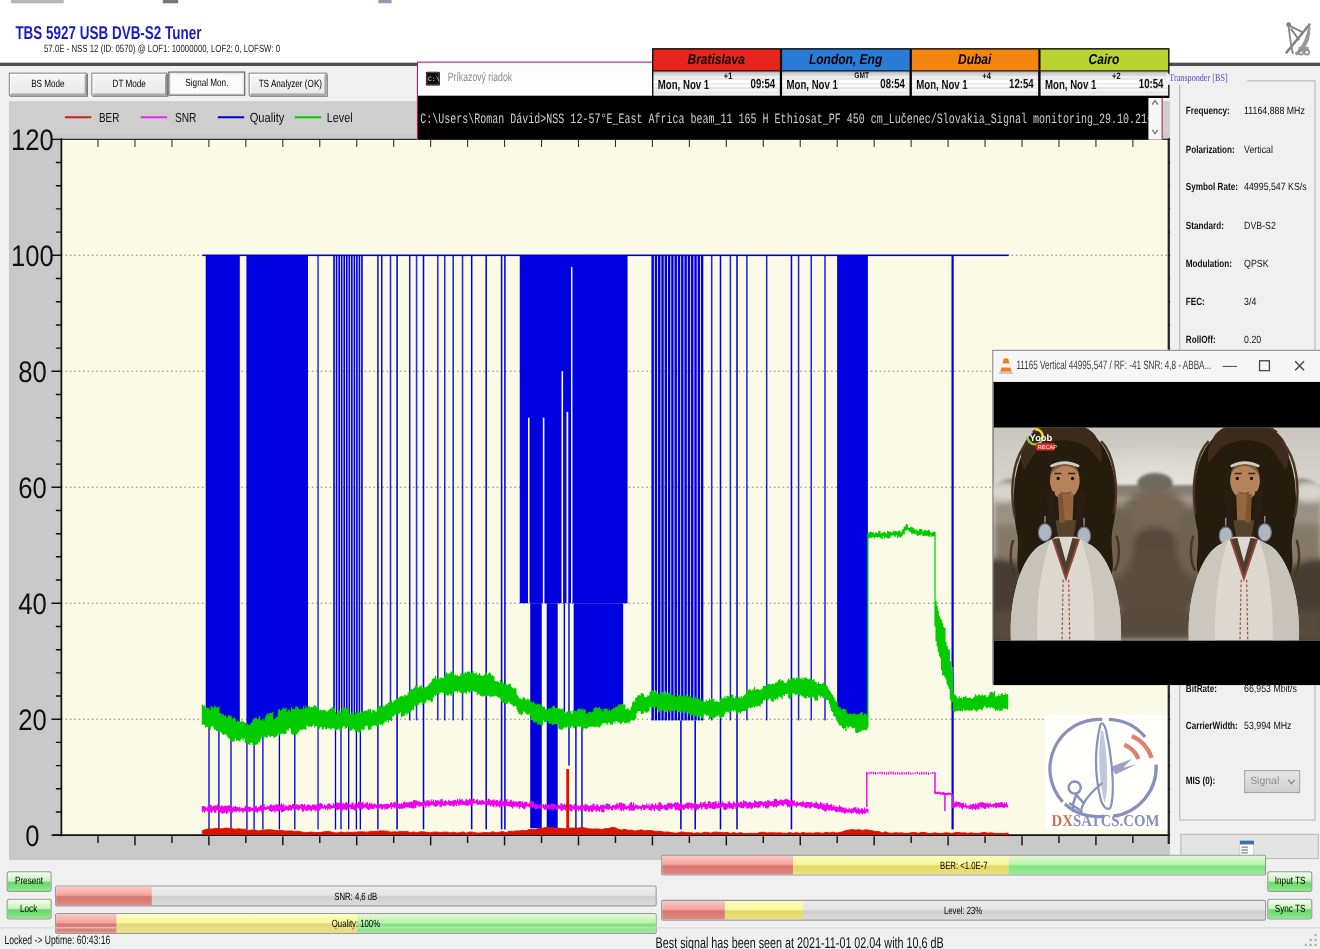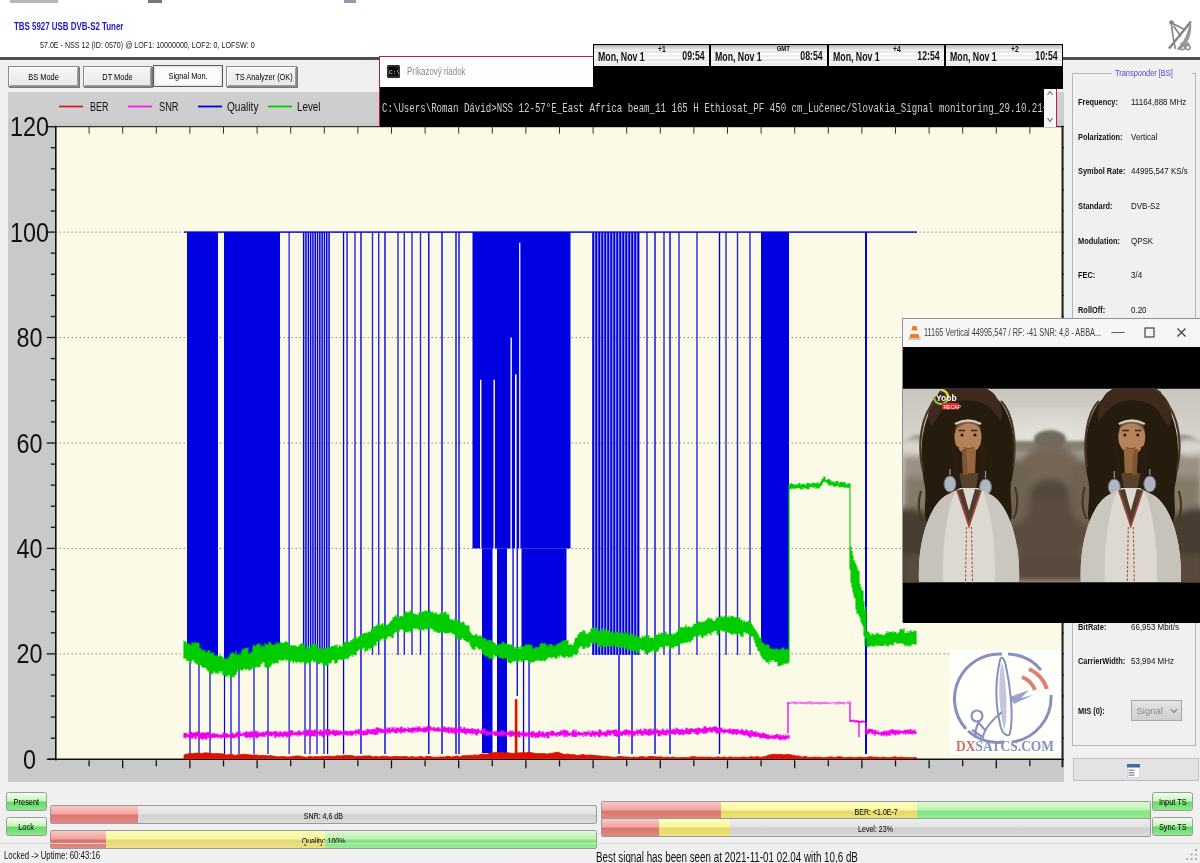--- a/index.html
+++ b/index.html
@@ -34,21 +34,21 @@
 .sr { background:linear-gradient(#f9c9c4 0%,#f4a49c 45%,#d9756e 55%,#e08983 100%); }
 .sy { background:linear-gradient(#fcfcc0 0%,#f8f89e 45%,#e3d96a 55%,#eee27c 100%); }
 .sg { background:linear-gradient(#dff8d4 0%,#c0f2b0 45%,#7fe47f 55%,#98ec98 100%); }
 .bartext { position:absolute; width:100%; text-align:center; font-size:9.5px; line-height:19px; color:#000; }
 </style></head>
 <body>
 <div class="abs" style="left:0;top:0;width:1200px;height:57px;background:#fff;"></div>
 <div class="abs" style="left:10px;top:0;width:48px;height:3px;background:#b8b8b8;"></div>
 <div class="abs" style="left:148px;top:0;width:14px;height:3px;background:#777;"></div>
 <div class="abs" style="left:344px;top:0;width:12px;height:3px;background:#99a;"></div>
-<div class="abs" style="left:14px;top:20px;font-size:11px;font-weight:bold;color:#1b1bc4;"><span class="t" style="transform:scaleX(0.72);">TBS 5927 USB DVB-S2 Tuner</span></div>
+<div class="abs" style="left:14px;top:20px;font-size:17px;font-weight:bold;color:#1b1bc4;"><span class="t" style="transform:scaleX(0.72);">TBS 5927 USB DVB-S2 Tuner</span></div>
 <div class="abs" style="left:40px;top:38.5px;font-size:9.5px;color:#1a1a1a;"><span class="t" style="transform:scaleX(0.75);">57.0E - NSS 12 (ID: 0570) @ LOF1: 10000000, LOF2: 0, LOFSW: 0</span></div>
 <svg class="abs" style="left:1167px;top:17px;" width="26" height="34" viewBox="0 0 26 34">
 <path d="M2 31.5 L 24 4.5" stroke="#7e7e7e" stroke-width="2.2"></path>
 <path d="M24 5 C 25.5 17 21 28 11.5 33.5 L 10 31.5 C 17 26 21 16 22.8 4.5 Z" fill="#989898"></path>
 <circle cx="4.5" cy="5.5" r="2.2" fill="#808080"></circle>
 <path d="M5.5 6.5 L 17.5 12.5 M6.5 9 L 14 19.5" stroke="#848484" stroke-width="1.7" fill="none"></path>
 <path d="M4.5 7.5 C 5.5 16 6.5 25 8.5 32" stroke="#8a8a8a" stroke-width="1.7" fill="none"></path>
 <rect x="13.5" y="25.5" width="9" height="3.5" fill="#9a9a9a"></rect>
 <circle cx="15.5" cy="30.5" r="2.2" fill="none" stroke="#909090" stroke-width="1.5"></circle>
 <circle cx="21" cy="30.5" r="2.2" fill="none" stroke="#909090" stroke-width="1.5"></circle>
@@ -342,20 +342,26 @@
   <div class="abs" style="right:0;top:0;width:12px;height:40.5px;background:#f6f6f6;color:#666;">
     <svg width="12" height="40">
           <path d="M3.5 8 L6 4.5 L8.5 8" stroke="#777" fill="none" stroke-width="1.2"></path>
           <path d="M3.5 31 L6 34.5 L8.5 31" stroke="#777" fill="none" stroke-width="1.2"></path>
         </svg>
   </div>
  </div>
 </div>
 
 <div class="abs" style="left:592.5px;top:43.5px;width:470px;height:45px;background:#000;border:1.5px solid #000;">
+ <div style="display:flex;height:20.5px;">
+  <div class="ch" style="background:#e8251d;"><span class="tc" style="transform:scaleX(0.84);">Bratislava</span></div>
+  <div class="ch" style="background:#2b7cd6;"><span class="tc" style="transform:scaleX(0.84);">London, Eng</span></div>
+  <div class="ch" style="background:#f58511;"><span class="tc" style="transform:scaleX(0.84);">Dubai</span></div>
+  <div class="ch" style="background:#b9d333;"><span class="tc" style="transform:scaleX(0.84);">Cairo</span></div>
+ </div>
  <div style="display:flex;height:21.5px;">
   <div class="ct">
         <span class="cd">Mon, Nov 1</span>
         <span class="cz">+1</span>
         <span class="ck">09:54</span>
       </div>
   <div class="ct">
         <span class="cd">Mon, Nov 1</span>
         <span class="cz" style="font-size:7.5px;">GMT</span>
         <span class="ck">08:54</span>
@@ -368,21 +374,21 @@
   <div class="ct">
         <span class="cd">Mon, Nov 1</span>
         <span class="cz">+2</span>
         <span class="ck">10:54</span>
       </div>
  </div>
 </div>
 
 <div class="abs" style="left:1064px;top:59.5px;width:136px;height:722px;background:#f0f0f0;"></div>
 <div class="abs" style="left:1071.5px;top:73px;width:124px;height:673px;border:1px solid #b6b6b6;"></div>
-<div class="abs" style="left:1112px;top:67px;background:#f0f0f0;padding:0 3px;font-size:9.5px;color:#5b43c8;"><span class="t" style="transform:scaleX(0.78);">Transponder [BS]</span></div>
+<div class="abs" style="left:1060px;top:67px;background:#f0f0f0;padding:0 3px;font-size:9.5px;color:#5b43c8;font-family:Liberation Serif, serif;"><span class="t" style="transform:scaleX(0.78);">Transponder [BS]</span></div>
 <div id="rp">
     <div class="rl" style="top:96px">Frequency:</div>
     <div class="rv" style="top:96px">11164,888 MHz</div>
     <div class="rl" style="top:130.5px">Polarization:</div>
     <div class="rv" style="top:130.5px">Vertical</div>
     <div class="rl" style="top:165px">Symbol Rate:</div>
     <div class="rv" style="top:165px">44995,547 KS/s</div>
     <div class="rl" style="top:200px">Standard:</div>
     <div class="rv" style="top:200px">DVB-S2</div>
     <div class="rl" style="top:234.5px">Modulation:</div>
@@ -560,21 +566,21 @@
     <div class="bar" style="left:50px;top:792px;width:546.5px;">
       <div class="seg sr" style="left:0px;width:86.5px"></div>
       <div class="bartext"><span class="tc" style="transform:scaleX(0.74);">SNR: 4,6 dB</span></div>
     </div>
     <div class="bar" style="left:50px;top:816.5px;width:546.5px;">
       <div class="seg sr" style="left:0px;width:54.5px"></div>
       <div class="seg sy" style="left:54.5px;width:219px"></div>
       <div class="seg sg" style="left:273.5px;width:273px"></div>
       <div class="bartext"><span class="tc" style="transform:scaleX(0.74);">Quality: 100%</span></div>
     </div>
-    <div class="bar" style="left:601px;top:788px;width:550px;text-decoration:underline;">
+    <div class="bar" style="left:601px;top:764px;width:550px;text-decoration:underline;">
       <div class="seg sr" style="left:0px;width:118.5px"></div>
       <div class="seg sy" style="left:118.5px;width:196.5px"></div>
       <div class="seg sg" style="left:315px;width:235px"></div>
       <div class="bartext"><span class="tc" style="transform:scaleX(0.74);">BER: &lt;1.0E-7</span></div>
     </div>
     <div class="bar" style="left:601px;top:805px;width:550px;">
       <div class="seg sr" style="left:0px;width:56.5px"></div>
       <div class="seg sy" style="left:56.5px;width:71px"></div>
       <div class="bartext"><span class="tc" style="transform:scaleX(0.74);">Level: 23%</span></div>
     </div>

